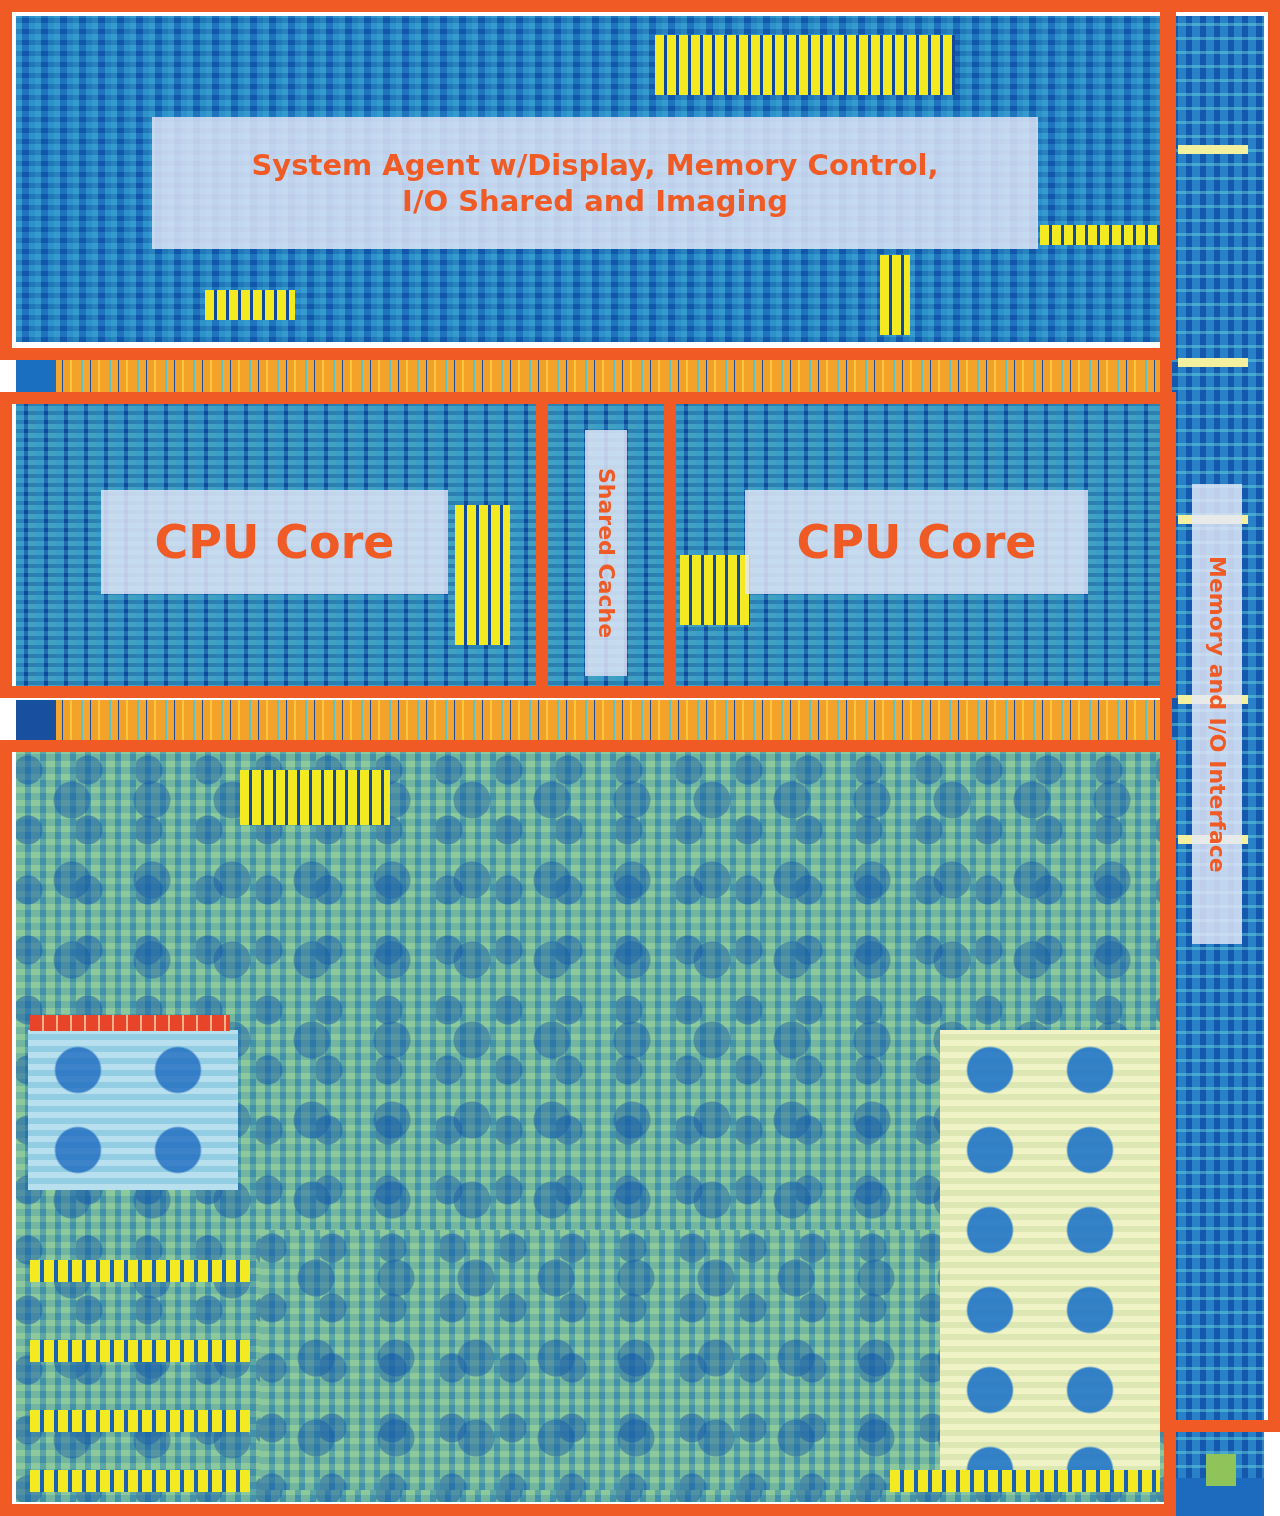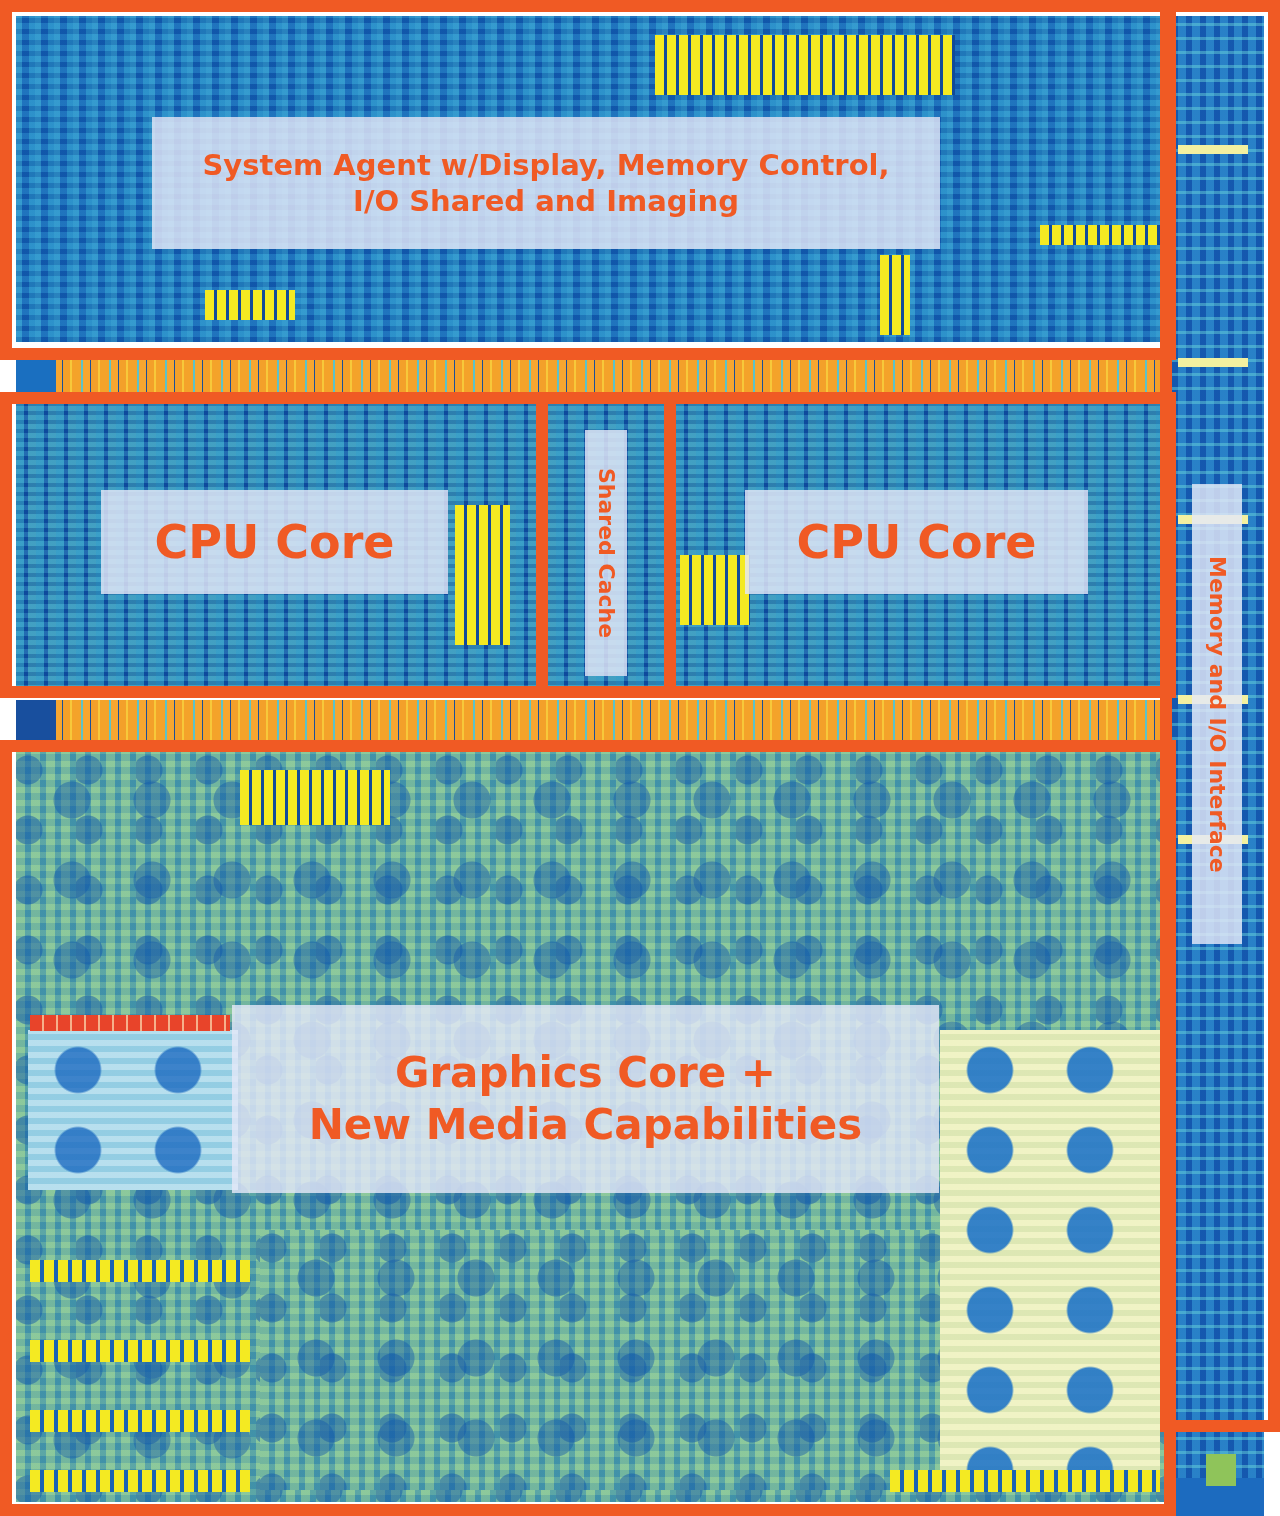--- a/index.html
+++ b/index.html
@@ -118,38 +118,34 @@
   <div class="white-gap" style="left:0px;top:704px;width:14px;height:26px;"></div>
 
   <div class="region" style="left:0;top:0;width:1176px;height:360px;"></div>
   <div class="region" style="left:1160px;top:0;width:120px;height:1432px;"></div>
   <div class="region" style="left:0;top:392px;width:548px;height:306px;"></div>
   <div class="region" style="left:536px;top:392px;width:140px;height:306px;"></div>
   <div class="region" style="left:664px;top:392px;width:512px;height:306px;"></div>
   <div class="region" style="left:0;top:740px;width:1176px;height:776px;"></div>
   <div style="position:absolute;left:1160px;top:1420px;width:120px;height:12px;background:#f05a24;"></div>
 
-  <div class="label-box" style="left:152px;top:117px;width:788px;height:132px;flex-direction:column;font-size:29px;line-height:1.25;">
+  <div class="label-box" style="left:152px;top:117px;width:886px;height:132px;flex-direction:column;font-size:29px;line-height:1.25;">
     <span>System Agent w/Display, Memory Control,</span>
     <span>I/O Shared and Imaging</span>
   </div>
 
   <div class="label-box" style="left:101px;top:490px;width:347px;height:104px;font-size:46px;">
     <span>CPU Core</span>
   </div>
 
   <div class="label-vert" style="left:585px;top:430px;width:42px;height:246px;">
     <span style="font-size:22px;">Shared Cache</span>
   </div>
 
   <div class="label-box" style="left:745px;top:490px;width:343px;height:104px;font-size:46px;">
     <span>CPU Core</span>
   </div>
 
   <div class="label-vert" style="left:1192px;top:484px;width:50px;height:460px;">
     <span style="font-size:22px;">Memory and I/O Interface</span>
   </div>
 
-  <div class="label-box" style="left:232px;top:1005px;width:707px;height:188px;flex-direction:column;font-size:42px;line-height:1.25;">
-    <span>Graphics Core +</span>
-    <span>New Media Capabilities</span>
-  </div>
 </div>
 
 </body></html>

